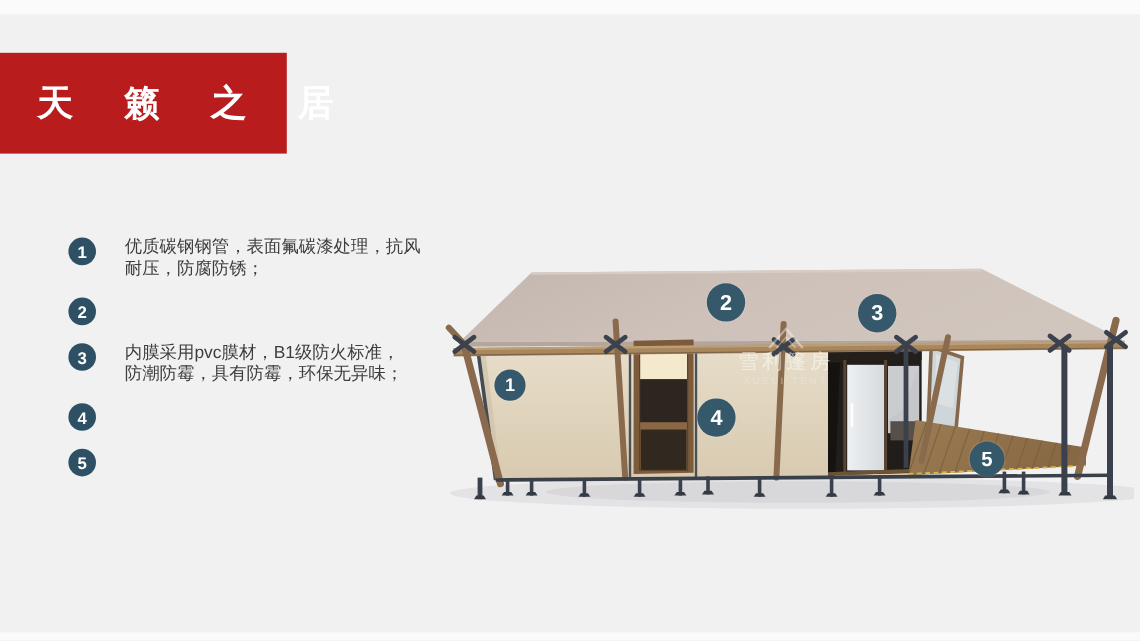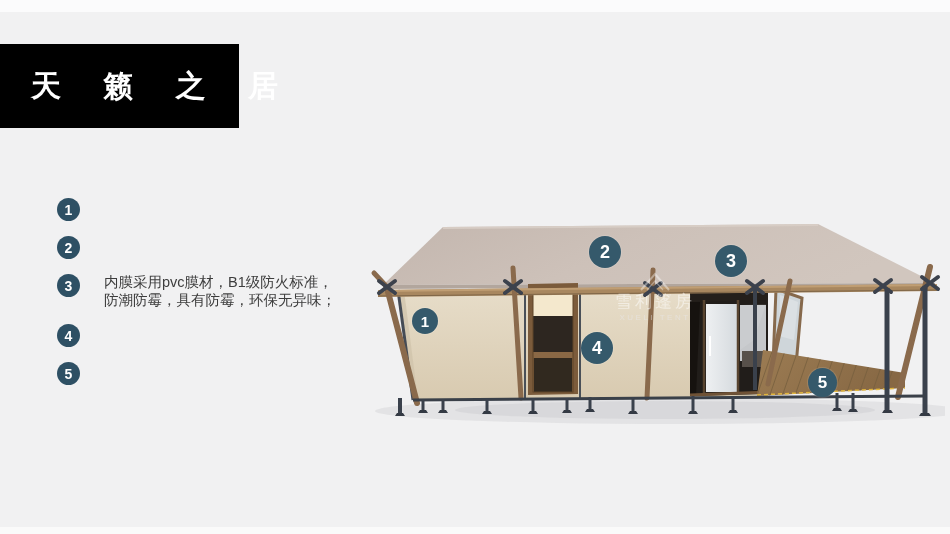--- a/index.html
+++ b/index.html
@@ -3,21 +3,21 @@
 <meta charset="utf-8">
 <style>
   html,body{margin:0;padding:0;background:#e8e8ea;}
   .slide{
     position:relative;width:950px;height:534px;overflow:hidden;
     background:#f1f1f2;font-family:"Liberation Sans","DejaVu Sans",sans-serif;
   }
   .strip-top{position:absolute;top:0;left:0;right:0;height:12px;background:#fbfbfc;}
   .strip-bottom{position:absolute;bottom:0;left:0;right:0;height:7px;background:#fafafa;}
   .title-box{
-    position:absolute;left:0;top:44px;width:239px;height:84px;background:#000000;
+    position:absolute;left:0;top:44px;width:239px;height:84px;background:#b91c1c;
     color:#ffffff;display:flex;align-items:center;box-sizing:border-box;padding-left:31px;
     font-size:30px;font-weight:bold;letter-spacing:17px;white-space:nowrap;
   }
   .features{position:absolute;left:57px;top:197px;width:345px;display:flex;flex-direction:column;gap:14px;}
   .feat-row{display:flex;align-items:flex-start;}
   .badge{
     width:23px;height:23px;border-radius:50%;background:#2e5064;color:#fff;
     font-size:14px;font-weight:bold;display:flex;align-items:center;justify-content:center;
     flex:0 0 23px;margin-top:1px;
   }
@@ -39,20 +39,22 @@
 
 <div class="slide">
   <div class="strip-top"></div>
   <div class="strip-bottom"></div>
 
   <div class="title-box">天 籁 之 居</div>
 
   <div class="features">
     <div class="feat-row">
       <div class="badge">1</div>
+      <div class="feat-text">优质碳钢钢管，表面氟碳漆处理，抗风
+耐压，防腐防锈；</div>
     </div>
     <div class="feat-row">
       <div class="badge">2</div>
     </div>
     <div class="feat-row">
       <div class="badge">3</div>
       <div class="feat-text">内膜采用pvc膜材，B1级防火标准，
 防潮防霉，具有防霉，环保无异味；</div>
     </div>
     <div class="feat-row">

